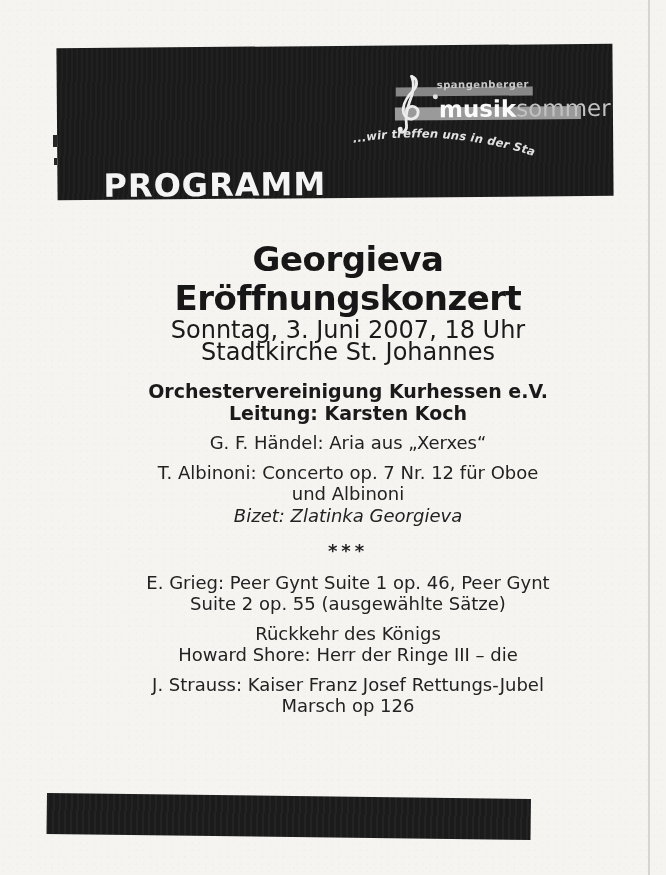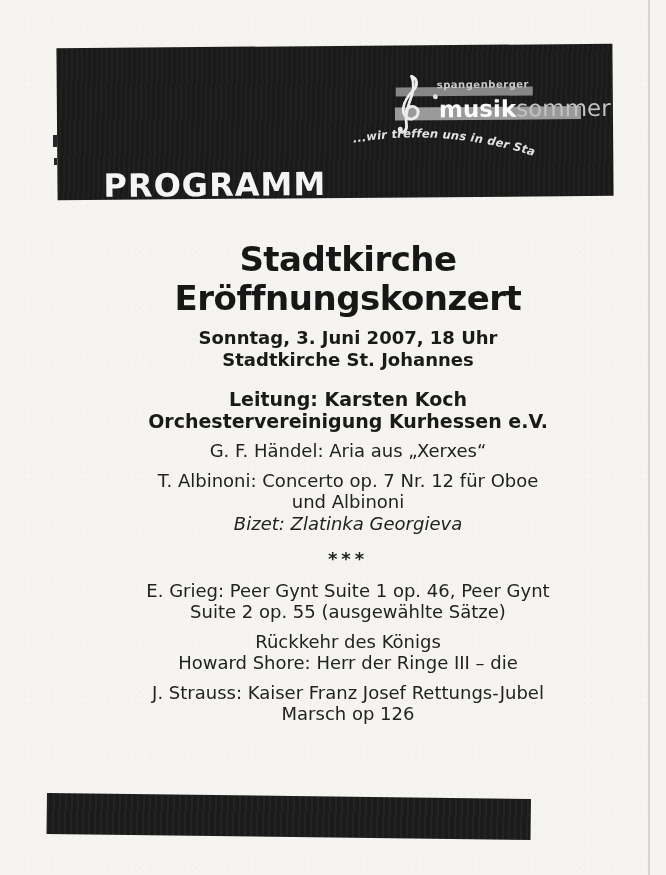--- a/index.html
+++ b/index.html
@@ -43,21 +43,21 @@
     font-size:10px;font-weight:bold;letter-spacing:0.5px;
     color:#c9c9c9;line-height:1;
   }
   .logo-brand{position:absolute;left:52px;top:27px;font-size:23px;line-height:1;letter-spacing:0px;}
   .logo-brand .b{font-weight:bold;color:#fbfbfb;}
   .logo-brand .l{font-weight:normal;color:#c2c2c2;text-align:right;}
   .tagline-svg{position:absolute;left:-36px;top:54px;}
   
   .content{position:absolute;left:83px;top:240px;width:530px;text-align:center;}
   .title{font-size:34px;font-weight:bold;line-height:39px;letter-spacing:-0.5px;color:#171717;}
-  .meta{font-size:18px;font-weight:bold;line-height:22px;margin-top:9px;color:#1a1a1a;}
+  .meta{font-size:24px;font-weight:normal;line-height:22px;margin-top:1px;color:#1a1a1a;}
   .ensemble{font-size:19px;font-weight:bold;line-height:22px;margin-top:17px;color:#1a1a1a;}
   .prog{font-size:18px;line-height:21.5px;color:#222;}
   .item{margin:8px 0;}
   .item .soloist{font-style:italic;}
   .separator{margin:14px 0 10px 0;font-weight:bold;letter-spacing:4px;font-size:18px;}
   
   .bottom-bar{
     position:absolute;left:47px;top:793px;width:484px;height:41px;
     background:#1c1c1c;
     background-image:repeating-linear-gradient(91deg,
@@ -107,32 +107,32 @@
       </svg>
     </div>
   </div>
 
   <div class="speck speck1"></div>
   <div class="speck speck2"></div>
 
   <div class="content">
 
     <div class="title">
-      <div>Stadtkirche</div>
+      <div>Georgieva</div>
       <div>Eröffnungskonzert</div>
     </div>
 
     <div class="meta">
       <div>Sonntag, 3. Juni 2007, 18 Uhr</div>
       <div>Stadtkirche St. Johannes</div>
     </div>
 
     <div class="ensemble">
+      <div>Orchestervereinigung Kurhessen e.V.</div>
       <div>Leitung: Karsten Koch</div>
-      <div>Orchestervereinigung Kurhessen e.V.</div>
     </div>
 
     <div class="prog">
 
       <div class="item">
         <div>G. F. Händel: Aria aus „Xerxes“</div>
       </div>
 
       <div class="item">
         <div>T. Albinoni: Concerto op. 7 Nr. 12 für Oboe</div>

